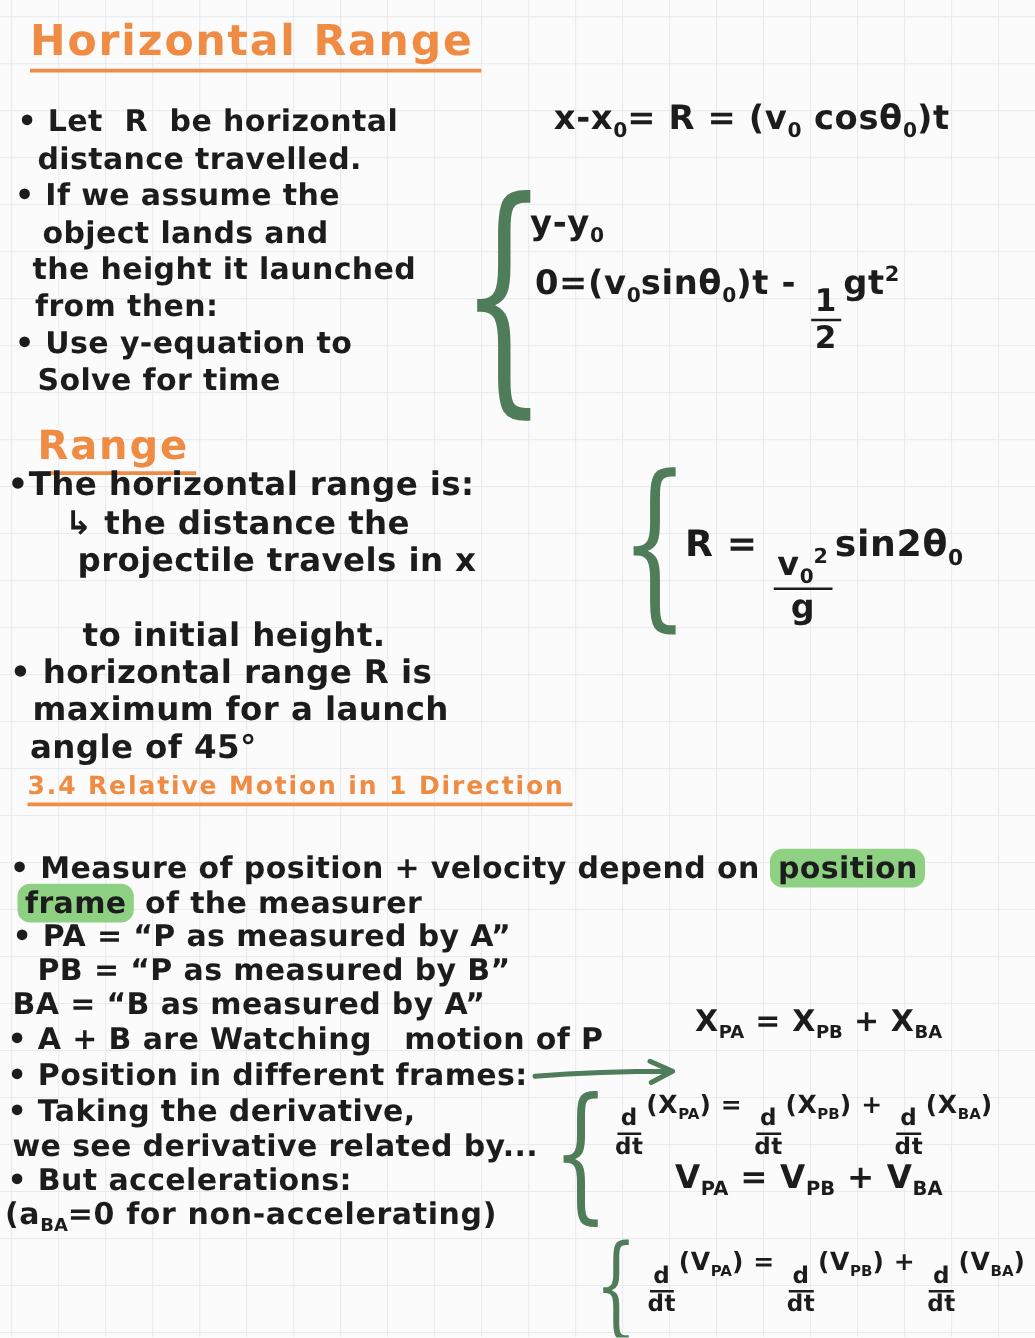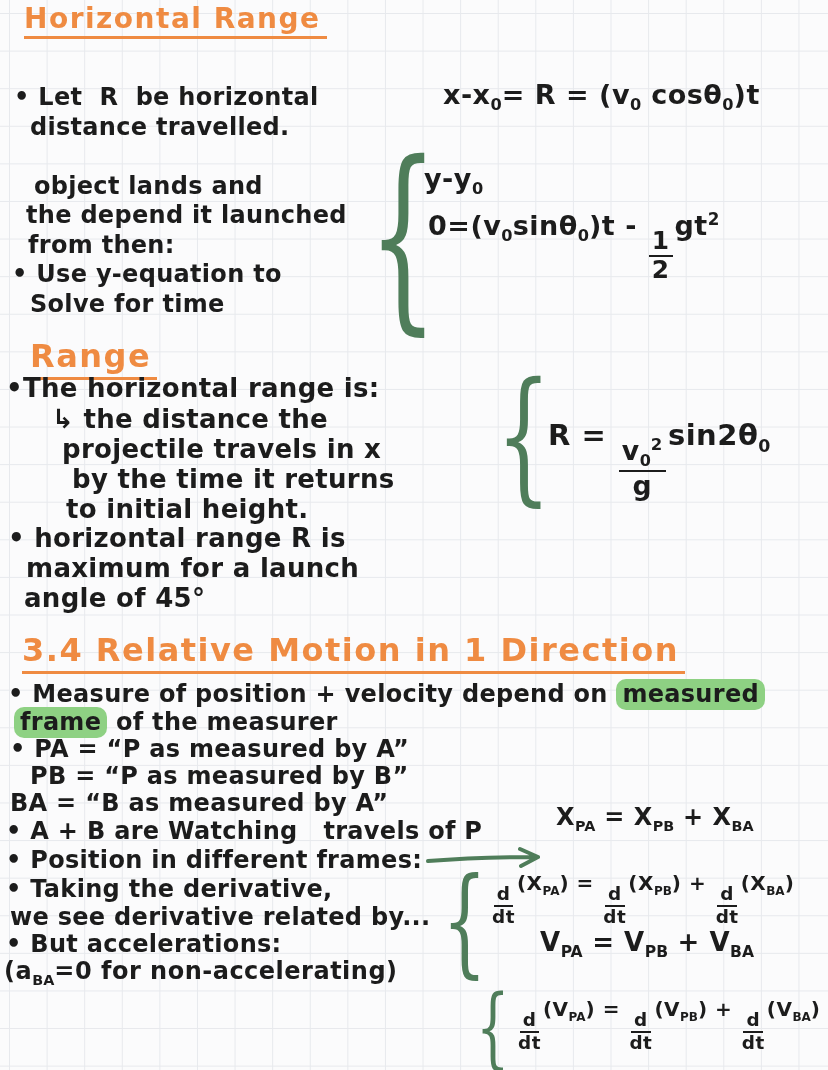--- a/index.html
+++ b/index.html
@@ -71,59 +71,59 @@
     padding: 1px 6px 2px;
   }
 
   .arrow-svg { position:absolute; }
 </style>
 </head>
 <body>
 
 <div class="page">
 
-  <h1 class="title" style="left:24px; top:4px; font-size:28px;">Horizontal Range</h1>
+  <h1 class="title" style="left:24px; top:16px; font-size:34px;">Horizontal Range</h1>
 
   <div class="line" style="left:14px; top:84px">• Let  R  be horizontal</div>
   <div class="line" style="left:30px; top:114px">distance travelled.</div>
+  <div class="line" style="left:12px; top:143px">• If we assume the</div>
   <div class="line" style="left:34px; top:173px">object lands and</div>
-  <div class="line" style="left:26px; top:202px">the depend it launched</div>
+  <div class="line" style="left:26px; top:202px">the height it launched</div>
   <div class="line" style="left:28px; top:232px">from then:</div>
   <div class="line" style="left:12px; top:261px">• Use y-equation to</div>
   <div class="line" style="left:30px; top:291px">Solve for time</div>
 
   <div class="eq" style="left:443px; top:80px; font-size:27px;">x-x<sub>0</sub>= R = (v<sub>0</sub> cosθ<sub>0</sub>)t</div>
 
   <span class="brace" style="left:368px; top:136px; font-size:200px; transform:scaleX(0.55); transform-origin:left top;">{</span>
   <div class="eq" style="left:424px; top:164px; font-size:27px;">y-y<sub>0</sub></div>
   <div class="eq" style="left:428px; top:210px; font-size:27px;">0=(v<sub>0</sub>sinθ<sub>0</sub>)t - <span class="frac"><span class="fr-num">1</span><span class="fr-den">2</span></span>gt<sup>2</sup></div>
 
   <h1 class="title" style="left:30px; top:340px; font-size:32px;">Range</h1>
 
   <div class="line line-lg" style="left:6px;  top:374px">•The horizontal range is:</div>
   <div class="line line-lg" style="left:52px; top:405px">↳ the distance the</div>
   <div class="line line-lg" style="left:62px; top:435px">projectile travels in x</div>
-  <div class="line line-lg" style="left:72px; top:465px">by the time it returns</div>
   <div class="line line-lg" style="left:66px; top:495px">to initial height.</div>
   <div class="line line-lg" style="left:8px;  top:524px">• horizontal range R is</div>
   <div class="line line-lg" style="left:26px; top:554px">maximum for a launch</div>
   <div class="line line-lg" style="left:24px; top:584px">angle of 45°</div>
 
   <span class="brace" style="left:496px; top:362px; font-size:145px; transform:scaleX(0.6); transform-origin:left top;">{</span>
   <div class="eq" style="left:548px; top:420px; font-size:29px;">R = <span class="frac"><span class="fr-num">v<sub>0</sub><sup>2</sup></span><span class="fr-den">g</span></span>sin2θ<sub>0</sub></div>
 
-  <h1 class="title" style="left:22px; top:634px; font-size:32px;">3.4 Relative Motion in 1 Direction</h1>
+  <h1 class="title" style="left:22px; top:618px; font-size:20px;">3.4 Relative Motion in 1 Direction</h1>
 
-  <div class="line" style="left:8px; top:681px"><span>• Measure of position + velocity depend on </span><span class="hl">measured</span></div>
+  <div class="line" style="left:8px; top:681px"><span>• Measure of position + velocity depend on </span><span class="hl">position</span></div>
   <div class="line" style="left:14px; top:709px"><span class="hl">frame</span><span> of the measurer</span></div>
 
   <div class="line" style="left:10px; top:736px">• PA = “P as measured by A”</div>
   <div class="line" style="left:30px; top:763px">PB = “P as measured by B”</div>
   <div class="line" style="left:10px; top:790px">BA = “B as measured by A”</div>
-  <div class="line" style="left:6px;  top:818px">• A + B are Watching   travels of P</div>
+  <div class="line" style="left:6px;  top:818px">• A + B are Watching   motion of P</div>
   <div class="line" style="left:6px;  top:847px">• Position in different frames:</div>
   <div class="line" style="left:6px;  top:876px">• Taking the derivative,</div>
   <div class="line" style="left:10px; top:904px">we see derivative related by...</div>
   <div class="line" style="left:6px;  top:931px">• But accelerations:</div>
   <div class="eq" style="left:4px; top:958px; font-size:24px;">(a<sub>BA</sub>=0 for non-accelerating)</div>
 
   <svg class="arrow-svg" style="left:424px; top:845px;" width="132" height="26" viewBox="0 0 132 26">
     <path d="M4 16 C 42 13, 80 12, 114 12 M114 12 L96 4 M114 12 L97 21" stroke="var(--green, #4f7d5a)" stroke-width="4" fill="none" stroke-linecap="round" stroke-linejoin="round"></path>
   </svg>
   <div class="eq" style="left:556px; top:804px; font-size:24px;">X<sub>PA</sub> = X<sub>PB</sub> + X<sub>BA</sub></div>

